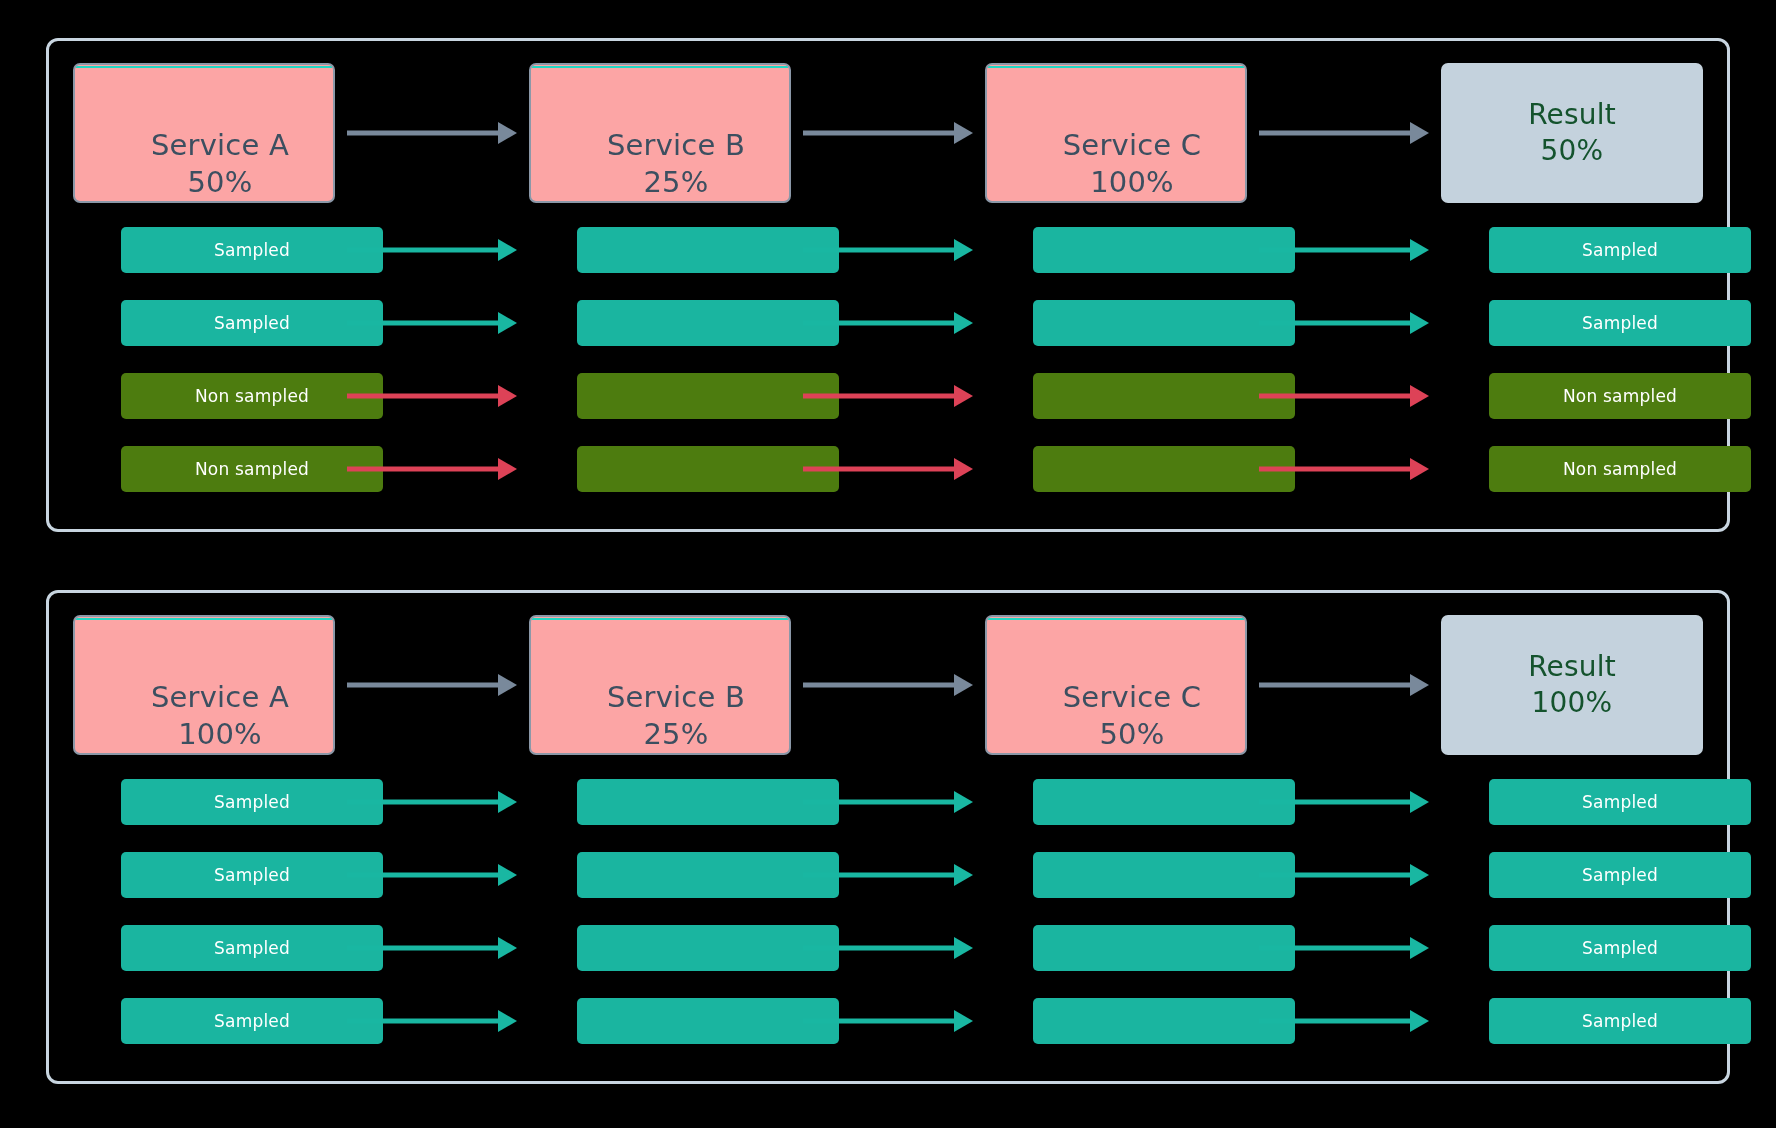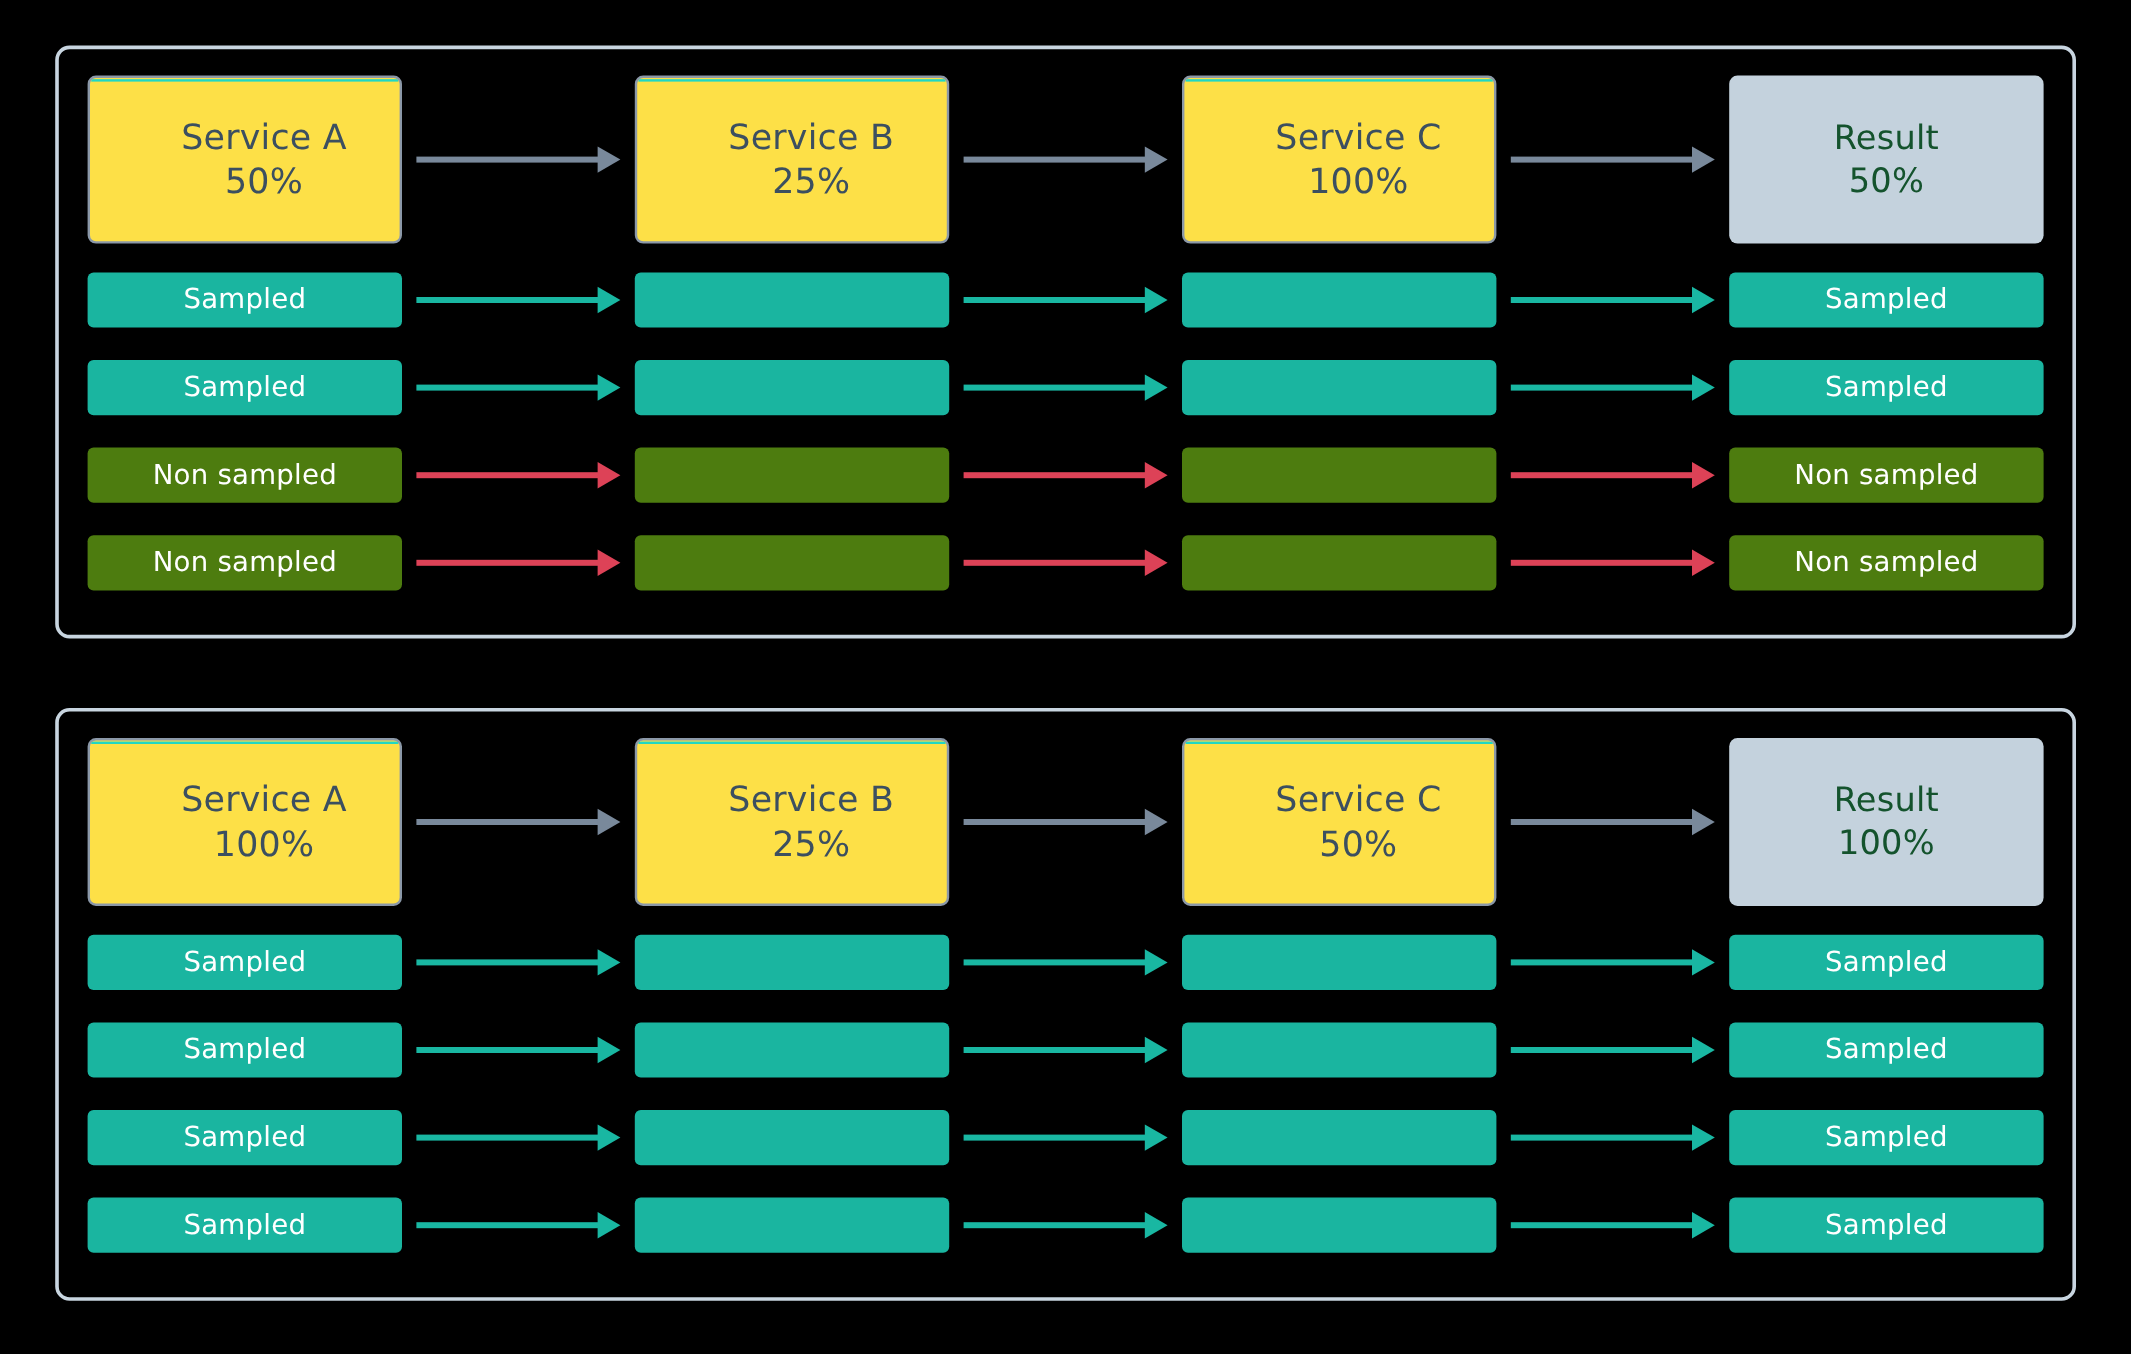--- a/index.html
+++ b/index.html
@@ -59,27 +59,27 @@
     align-items: center;
     justify-content: center;
     min-width: 60px;
   }
 
   .service-box {
     position: relative;
     width: 100%;
     height: 100%;
     box-sizing: border-box;
-    background: #fde047;
+    background: #fca5a5;
     border: 2px solid #8b98a8;
     border-radius: 7px;
     display: flex;
     flex-direction: column;
     align-items: center;
-    justify-content: center;
+    justify-content: flex-end;
     overflow: hidden;
     padding-left: 32px;
   }
   .service-box::after {
     content: "";
     position: absolute;
     left: 1px;
     right: 1px;
     top: 1px;
     height: 2px;
@@ -171,22 +171,23 @@
 
   .bar {
     width: 100%;
     height: 100%;
     box-sizing: border-box;
     border-radius: 5px;
     display: flex;
     align-items: center;
     justify-content: center;
     color: #ffffff;
-    font-size: 23px;
+    font-size: 17px;
     letter-spacing: 0.2px;
+    margin-left: 48px;
   }
   .bar.sampled     { background: #1ab5a0; }
   .bar.non-sampled { background: #4d7c0f; }
 </style>
 </head>
 <body>
 
 <div id="stage">
     <div class="panel">
       <div class="service-row">

